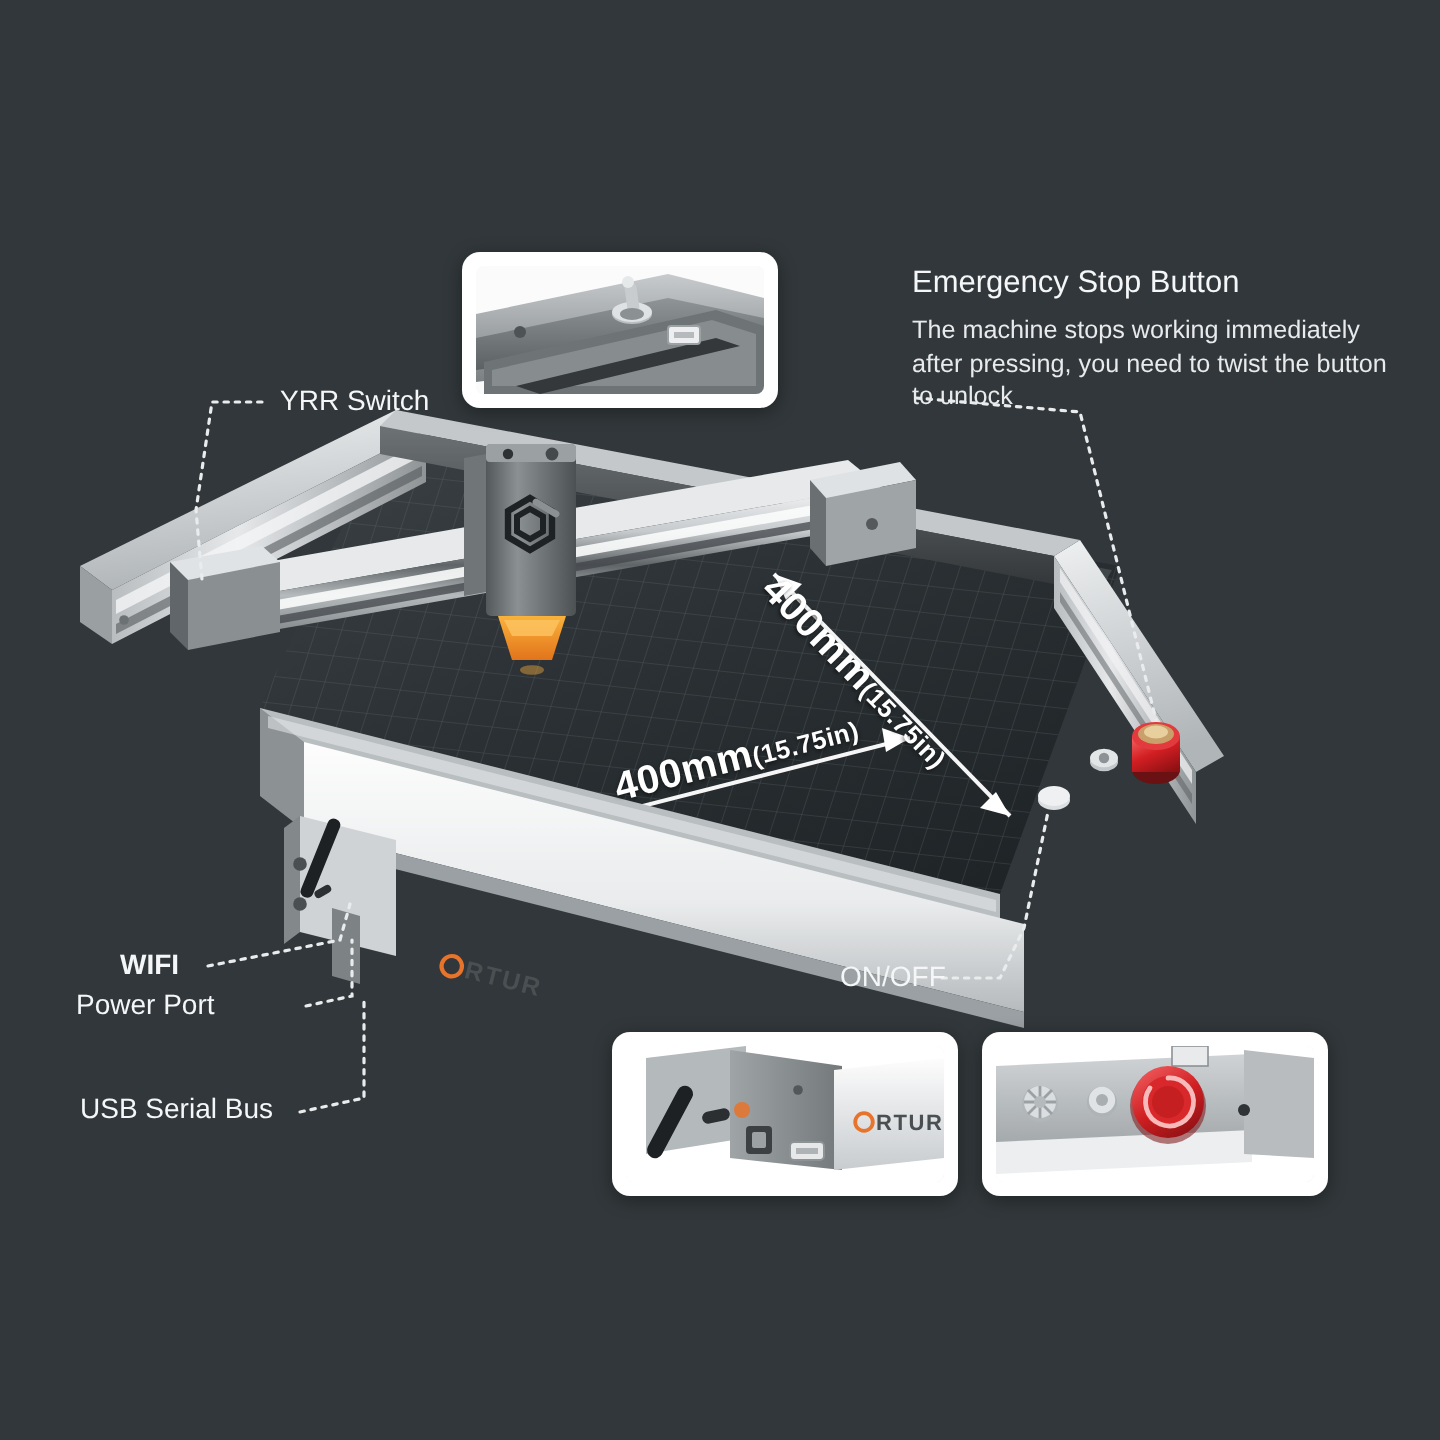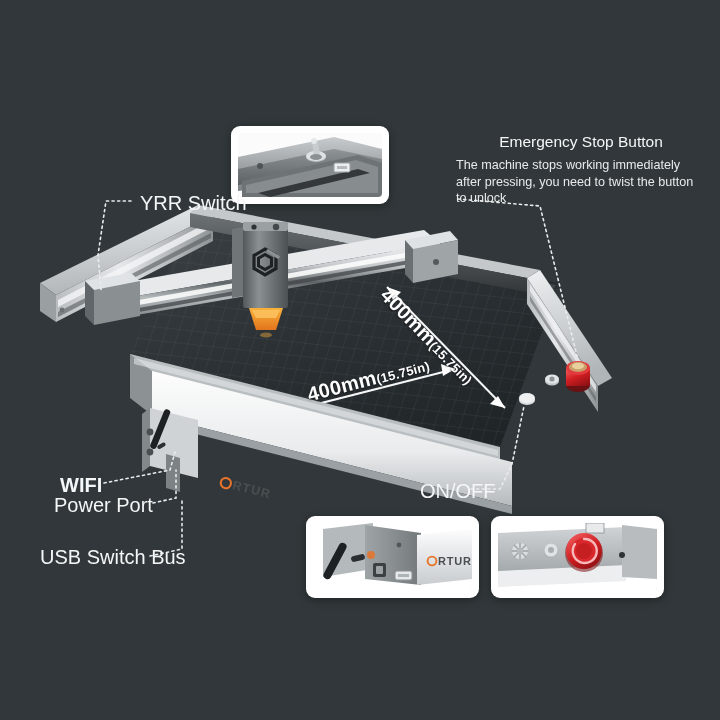--- a/index.html
+++ b/index.html
@@ -23,32 +23,31 @@
 
   
   .abs { position: absolute; }
 
   
   .callout-title {
     font-size: 15.5px;
     color: #f4f6f7;
     font-weight: 400;
     line-height: 1.15;
-    text-align: center;
   }
   .callout-body {
     font-size: 12.6px;
     color: #e8eaec;
     line-height: 1.33;
     font-weight: 400;
     white-space: normal;
     width: 246px;
   }
   .lead-label {
-    font-size: 20px;
+    font-size: 14px;
     color: #f4f6f7;
     font-weight: 400;
   }
   .dim-label {
     color: #ffffff;
     font-weight: 700;
     letter-spacing: .3px;
     text-shadow: 0 1px 2px rgba(0,0,0,.55);
   }
   .dim-unit { font-size: .64em; font-weight: 700; }
@@ -413,19 +412,19 @@
       <path d="M150,556 L182,549 L182,500"></path>
 
       <path d="M471,489 L500,489 L512,464 L524,406"></path>
     </g>
   </svg>
 
   <div class="abs lead-label" style="left:140px; top:192px;">YRR Switch</div>
 
   <div class="abs lead-label" style="left:60px; top:474px;font-weight:bold;">WIFI</div>
 
-  <div class="abs lead-label" style="left:54px; top:494px;">Power Port</div>
-
-  <div class="abs lead-label" style="left:40px; top:546px;">USB Switch Bus</div>
+  <div class="abs lead-label" style="left:38px; top:494px;">Power Port</div>
+
+  <div class="abs lead-label" style="left:40px; top:546px;">USB Serial Bus</div>
 
   <div class="abs lead-label" style="left:420px; top:480px;">ON/OFF</div>
 
 </div>
 
 </body></html>

